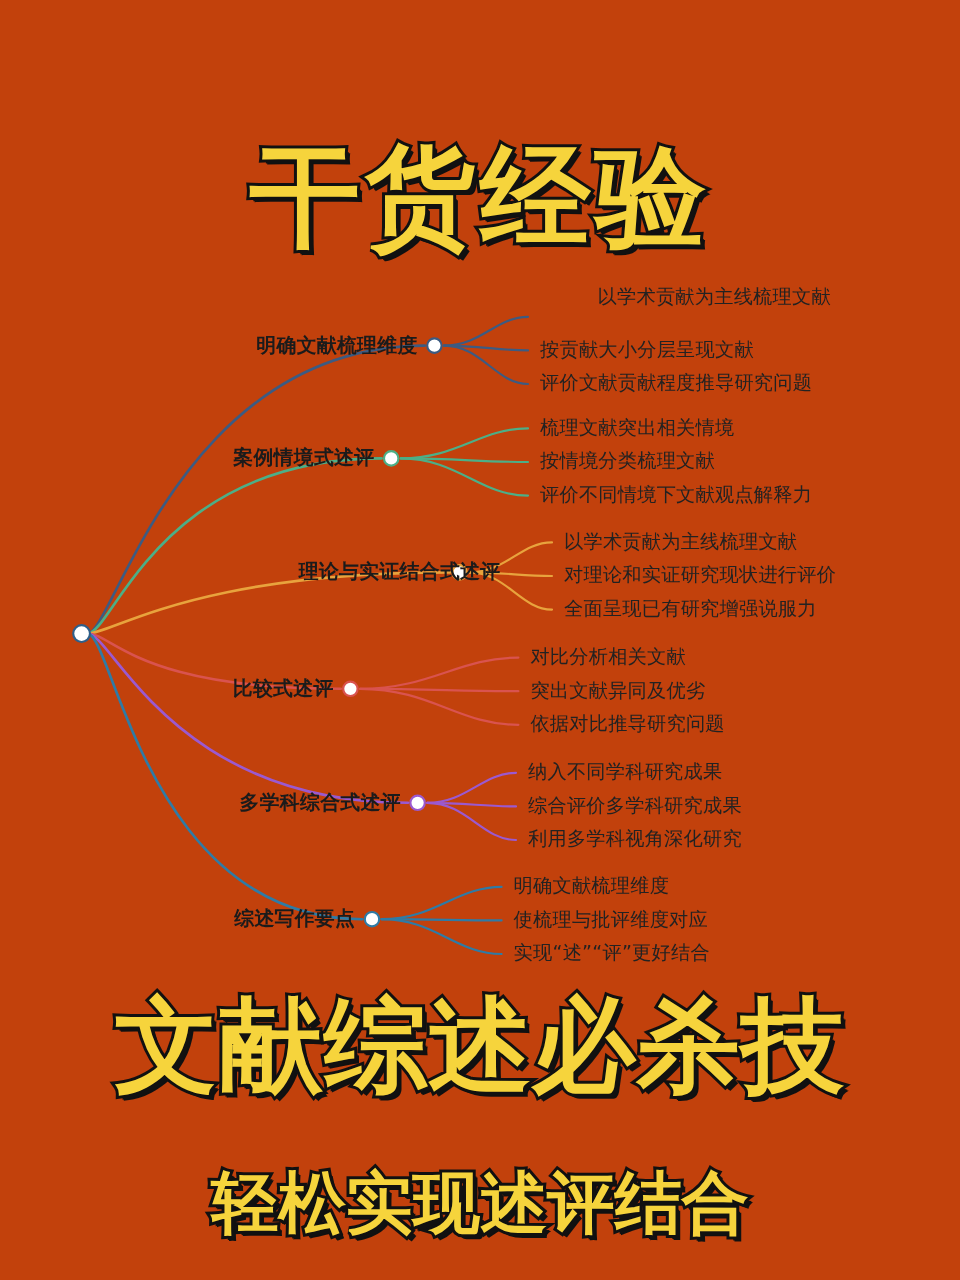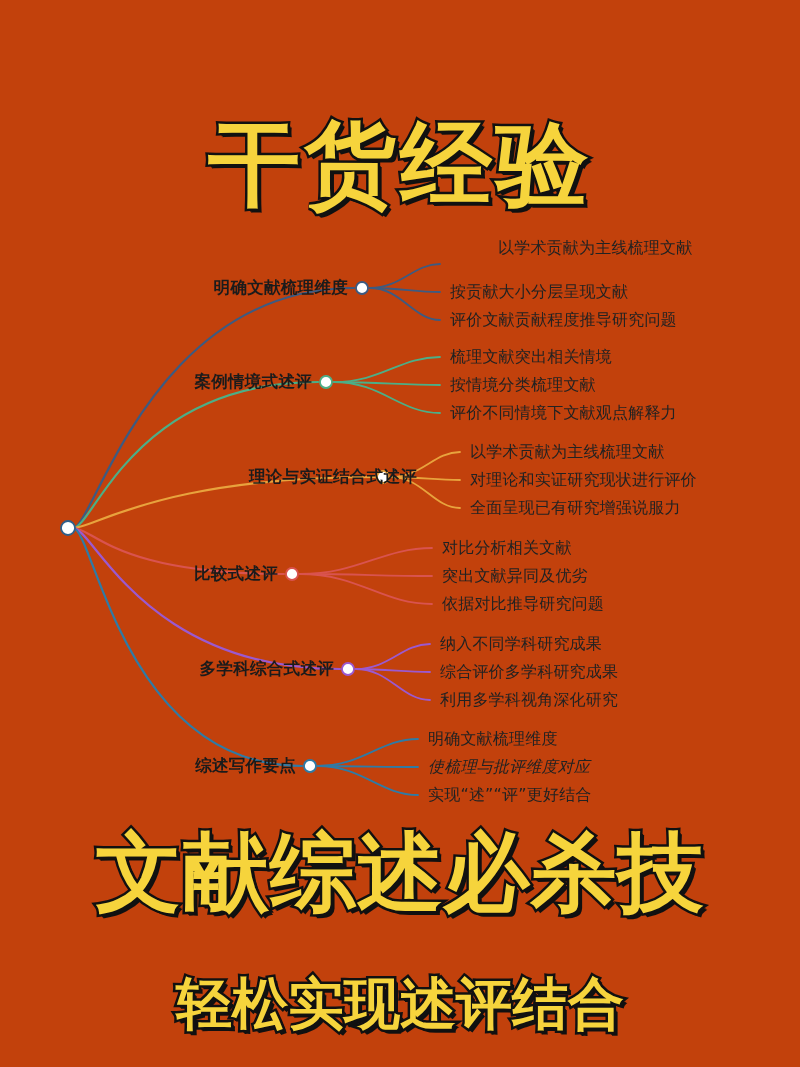--- a/index.html
+++ b/index.html
@@ -143,21 +143,21 @@
         <div class="map-label branch-label" style="top: 338px; left: 0px; width: 278px; text-align: right;">比较式述评</div>
         <div class="map-label leaf-label" style="top: 312px; left: 442px;">对比分析相关文献</div>
         <div class="map-label leaf-label" style="top: 340px; left: 442px;">突出文献异同及优劣</div>
         <div class="map-label leaf-label" style="top: 368px; left: 442px; font-family: Liberation Serif, serif;">依据对比推导研究问题</div>
         <div class="map-label branch-label" style="top: 433px; left: 0px; width: 334px; text-align: right;">多学科综合式述评</div>
         <div class="map-label leaf-label" style="top: 408px; left: 440px;">纳入不同学科研究成果</div>
         <div class="map-label leaf-label" style="top: 436px; left: 440px;">综合评价多学科研究成果</div>
         <div class="map-label leaf-label" style="top: 464px; left: 440px;">利用多学科视角深化研究</div>
         <div class="map-label branch-label" style="top: 530px; left: 0px; width: 296px; text-align: right;">综述写作要点</div>
         <div class="map-label leaf-label" style="top: 503px; left: 428px;">明确文献梳理维度</div>
-        <div class="map-label leaf-label" style="top: 531px; left: 428px; font-style: italic;">使梳理与批评维度对应</div>
+        <div class="map-label leaf-label" style="top: 531px; left: 428px;">使梳理与批评维度对应</div>
         <div class="map-label leaf-label" style="top: 559px; left: 428px;">实现“述”“评”更好结合</div>
       </div>
   </div>
 
   <div class="banner" id="banner-bottom-1">文献综述必杀技</div>
 
   <div class="banner" id="banner-bottom-2">轻松实现述评结合</div>
 
 </div>
 

